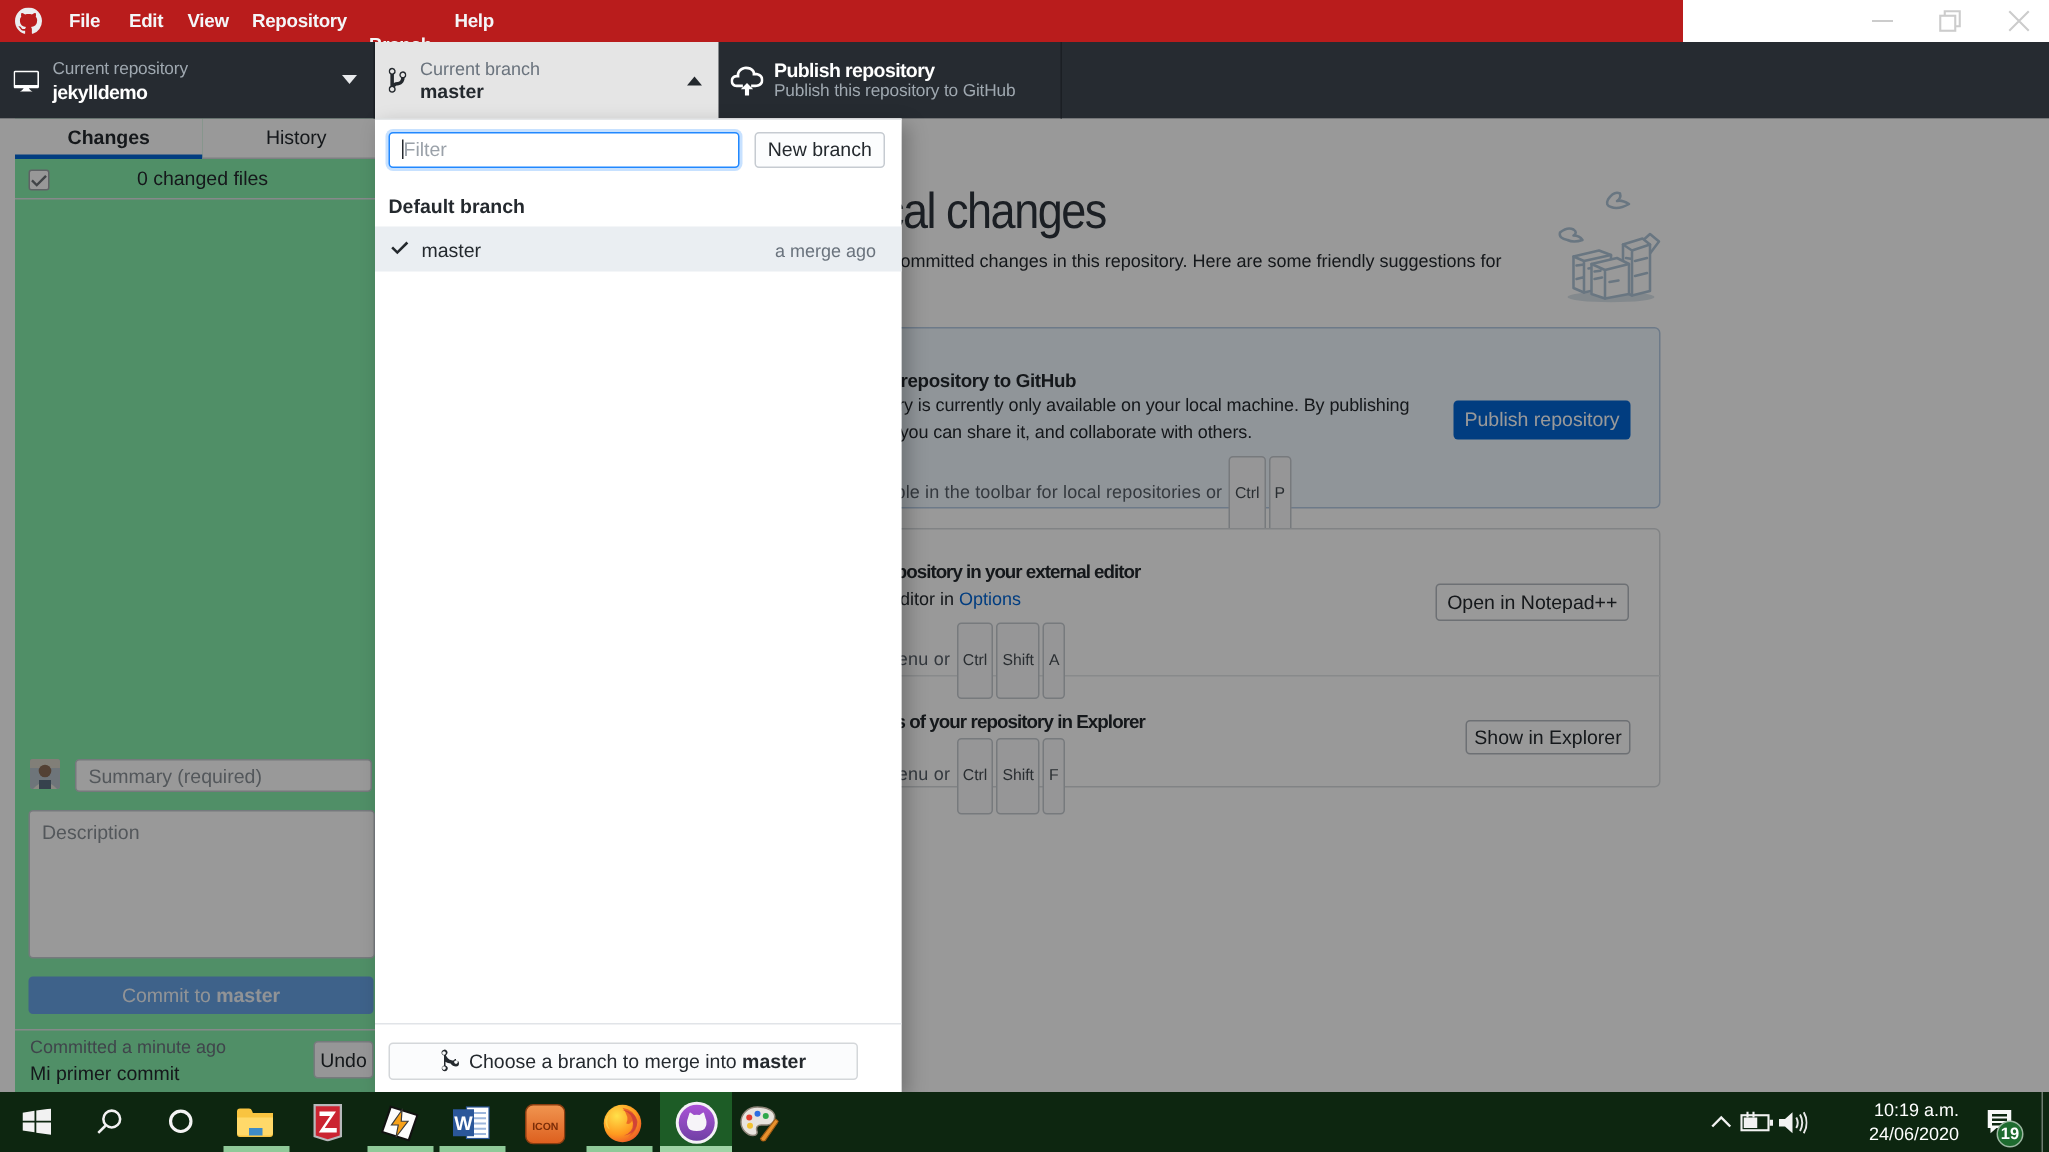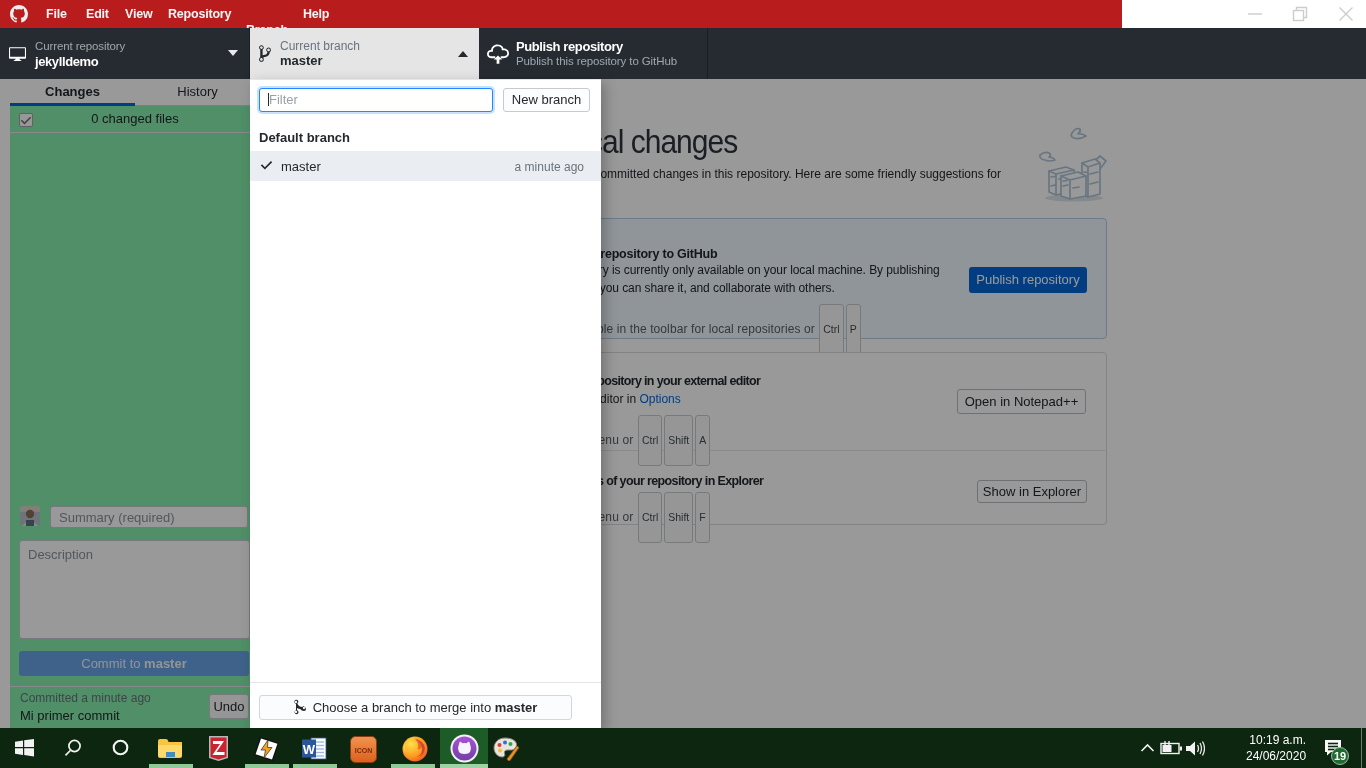--- a/index.html
+++ b/index.html
@@ -168,21 +168,21 @@
   </div>
   <div id="dropdown">
     <div id="filter-input"><span style="display:inline-block;width:1px;height:13px;background:#24292e;vertical-align:-2px;"></span>Filter</div>
     <div id="newbranch-btn">New branch</div>
     <div class="abs" style="left:9px; top:50px; font-size:13px; font-weight:bold; color:#24292e;">Default branch</div>
     <div class="abs" style="left:0; top:71px; width:351px; height:30px; background:#eaeef2;">
       <svg class="abs" style="left:10px; top:8px;" width="13" height="13" viewBox="0 0 16 16">
           <path fill="#24292e" d="M13.5 2.5 6 10 2.5 6.5 1 8l5 5 9-9z"></path>
         </svg>
       <span class="abs" style="left:31px; top:8px; font-size:13px; color:#24292e;">master</span>
-      <span class="abs" style="right:17px; top:9px; font-size:12px; color:#6a737d;">a minute ago</span>
+      <span class="abs" style="right:17px; top:9px; font-size:12px; color:#6a737d;">a merge ago</span>
     </div>
     <div class="abs" style="left:0; top:602px; width:351px; height:1px; background:#e1e4e8;"></div>
     <div id="merge-btn"><svg style="vertical-align:-3px; margin-right:7px;" width="12" height="16" viewBox="0 0 12 16">
           <path fill="#24292e" d="M10 7c-.73 0-1.38.41-1.73 1.02V8C7.22 7.98 6 7.64 5.14 6.98c-.75-.58-1.5-1.61-1.89-2.44A2 2 0 1 0 2 4.72v6.56a2 2 0 1 0 1 0V8.91c.98.72 2.4 1.07 3.37 1.09.78 1.37 2.3 1.99 3.63 1.99v.01a2 2 0 1 0 0-4zM3.2 13c0 .66-.55 1.2-1.2 1.2-.65 0-1.2-.55-1.2-1.2 0-.65.55-1.2 1.2-1.2.65 0 1.2.55 1.2 1.2zM2 4.2C1.34 4.2.8 3.65.8 3c0-.65.55-1.2 1.2-1.2.65 0 1.2.55 1.2 1.2 0 .65-.55 1.2-1.2 1.2zm8 6c-.66 0-1.2-.55-1.2-1.2 0-.65.55-1.2 1.2-1.2.65 0 1.2.55 1.2 1.2 0 .65-.55 1.2-1.2 1.2z"></path>
         </svg>Choose a branch to merge into <b>master</b></div>
   </div>
 
   <div id="taskbar">
     <svg class="abs" style="left:15px; top:11px;" width="19" height="18" viewBox="0 0 19 18">
         <g fill="#f2f2f2">

